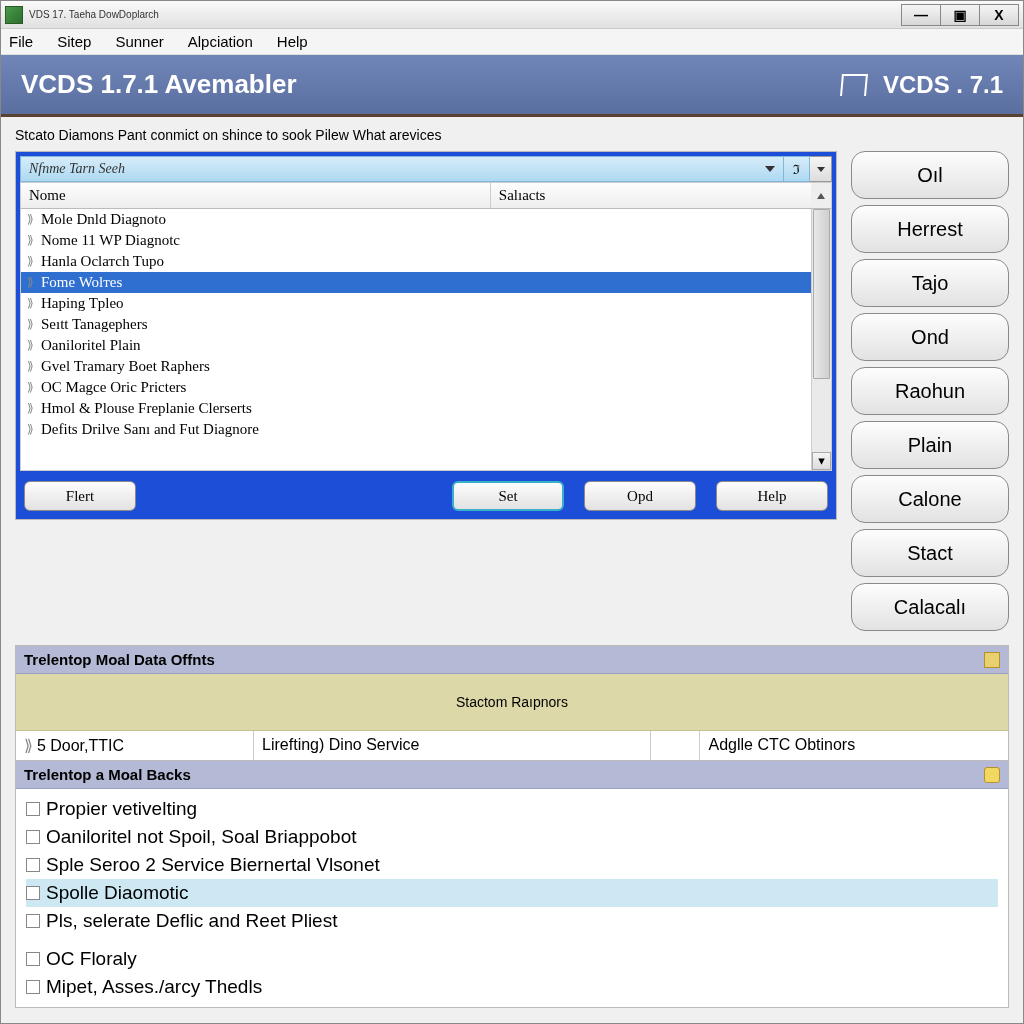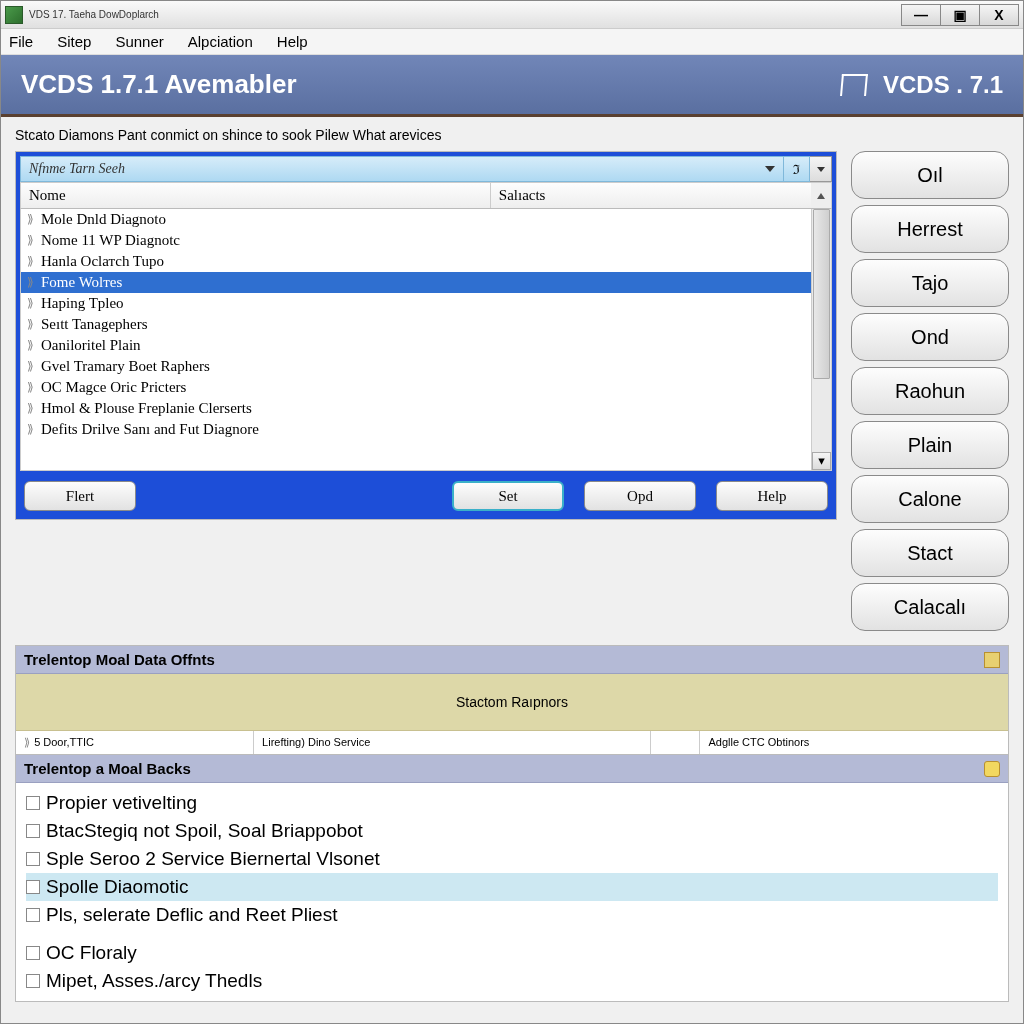--- a/index.html
+++ b/index.html
@@ -198,21 +198,21 @@
   background: #ddd8a8;
   text-align: center;
   padding: 20px;
   font-size: 14px;
   border-bottom: 1px solid #c8c090;
 }
 .panel-row { display: flex; }
 .panel-cell {
   border-right: 1px solid #ccc;
   padding: 5px 8px;
-  font-size: 11px;
+  font-size: 16px;
   background: #fff;
 }
 .panel-body { padding: 6px 10px; }
 .chk-row {
   display: flex; align-items: center;
   padding: 3px 0;
   font-size: 19px;
   gap: 6px;
 }
 .chk-row.highlighted { background: #cde8f2; }
@@ -374,21 +374,21 @@
         <span class="hdr-icon" style="background:#f2d860;border-radius:3px"></span>
       </div>
       <div class="panel-body">
         <div id="checks1">
             <div class="chk-row">
               <span class="chk"></span>
               <span>Propier vetivelting</span>
             </div>
             <div class="chk-row">
               <span class="chk"></span>
-              <span>BtacStegiq not Spoil, Soal Briappobot</span>
+              <span>Oaniloritel not Spoil, Soal Briappobot</span>
             </div>
             <div class="chk-row">
               <span class="chk"></span>
               <span>Sple Seroo 2 Service Biernertal Vlsonet</span>
             </div>
             <div class="chk-row highlighted">
               <span class="chk"></span>
               <span>Spolle Diaomotic</span>
             </div>
             <div class="chk-row">

